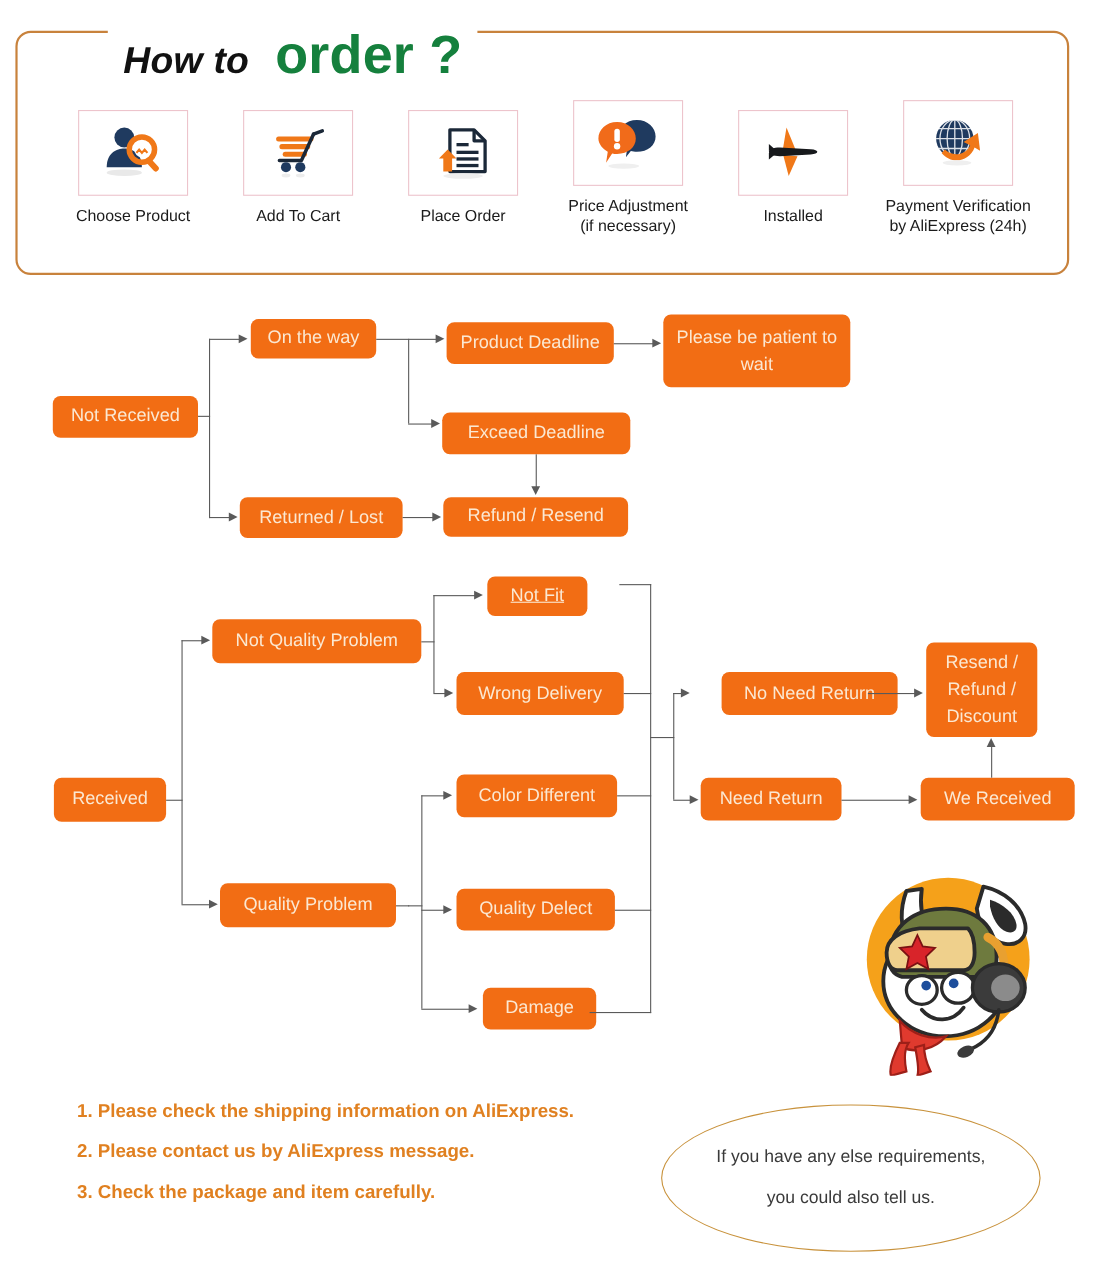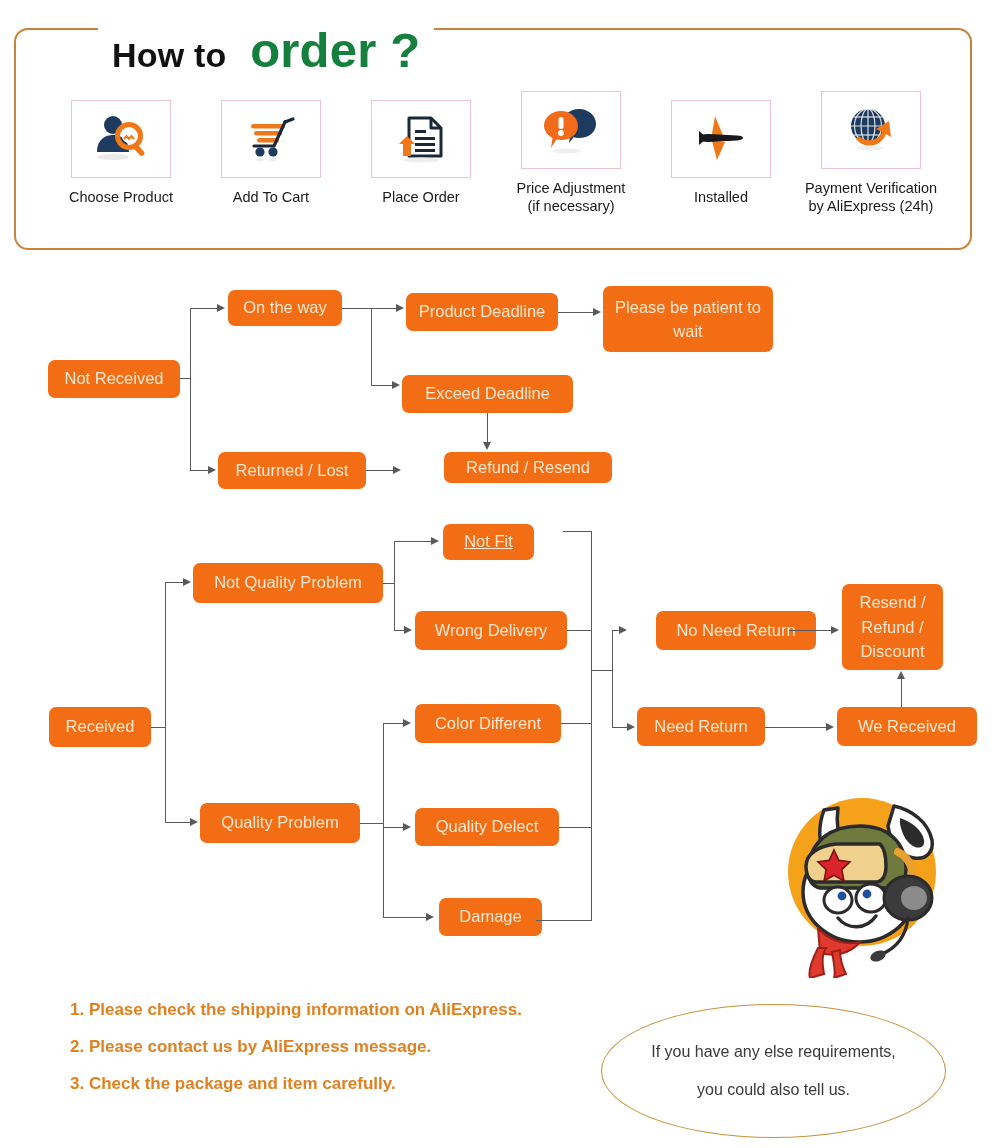--- a/index.html
+++ b/index.html
@@ -14,21 +14,21 @@
     position:absolute;left:14px;top:28px;width:958px;height:222px;
     border:2px solid #C8823C;border-radius:14px;background:#ffffff;
     box-sizing:border-box;
   }
   #header-title{
     position:absolute;left:82px;top:-4px;
     background:#ffffff;padding:0 14px;
     white-space:nowrap;line-height:1;
   }
   #header-title .t-black{
-    font-size:34px;font-weight:bold;color:#111111;letter-spacing:.2px;
+    font-size:34px;font-weight:bold;color:#111111;letter-spacing:.2px;font-style:italic;
   }
   #header-title .t-orange{
     font-size:49px;font-weight:bold;color:#15803d;letter-spacing:.2px;margin-left:14px;
   }
 
   
   #steps{
     position:absolute;left:30px;top:48px;width:900px;height:150px;
     display:flex;align-items:center;
   }
@@ -209,21 +209,21 @@
   <div class="fbox" style="left:48px;top:360px;width:132px;height:38px;">Not Received</div>
 
   <div class="fbox" style="left:228px;top:290px;width:114px;height:36px;">On the way</div>
 
   <div class="fbox" style="left:218px;top:452px;width:148px;height:37px;">Returned / Lost</div>
 
   <div class="fbox" style="left:406px;top:293px;width:152px;height:38px;">Product Deadline</div>
 
   <div class="fbox" style="left:402px;top:375px;width:171px;height:38px;">Exceed Deadline</div>
 
-  <div class="fbox" style="left:403px;top:452px;width:168px;height:31px;margin-left:41px;">Refund / Resend</div>
+  <div class="fbox" style="left:403px;top:452px;width:168px;height:36px;">Refund / Resend</div>
 
   <div class="fbox multi" style="left:603px;top:286px;width:170px;height:66px;">Please be patient to wait</div>
 
   <div class="ln lnh" style="left:180px;top:378px;width:11px;"></div>
   <div class="ln lnv" style="left:190px;top:308px;height:163px;"></div>
   <div class="ln lnh" style="left:190px;top:308px;width:28px;"></div>
   <div class="arw arw-r" style="left:217px;top:304px;"></div>
   <div class="ln lnh" style="left:190px;top:470px;width:19px;"></div>
   <div class="arw arw-r" style="left:208px;top:466px;"></div>
 

